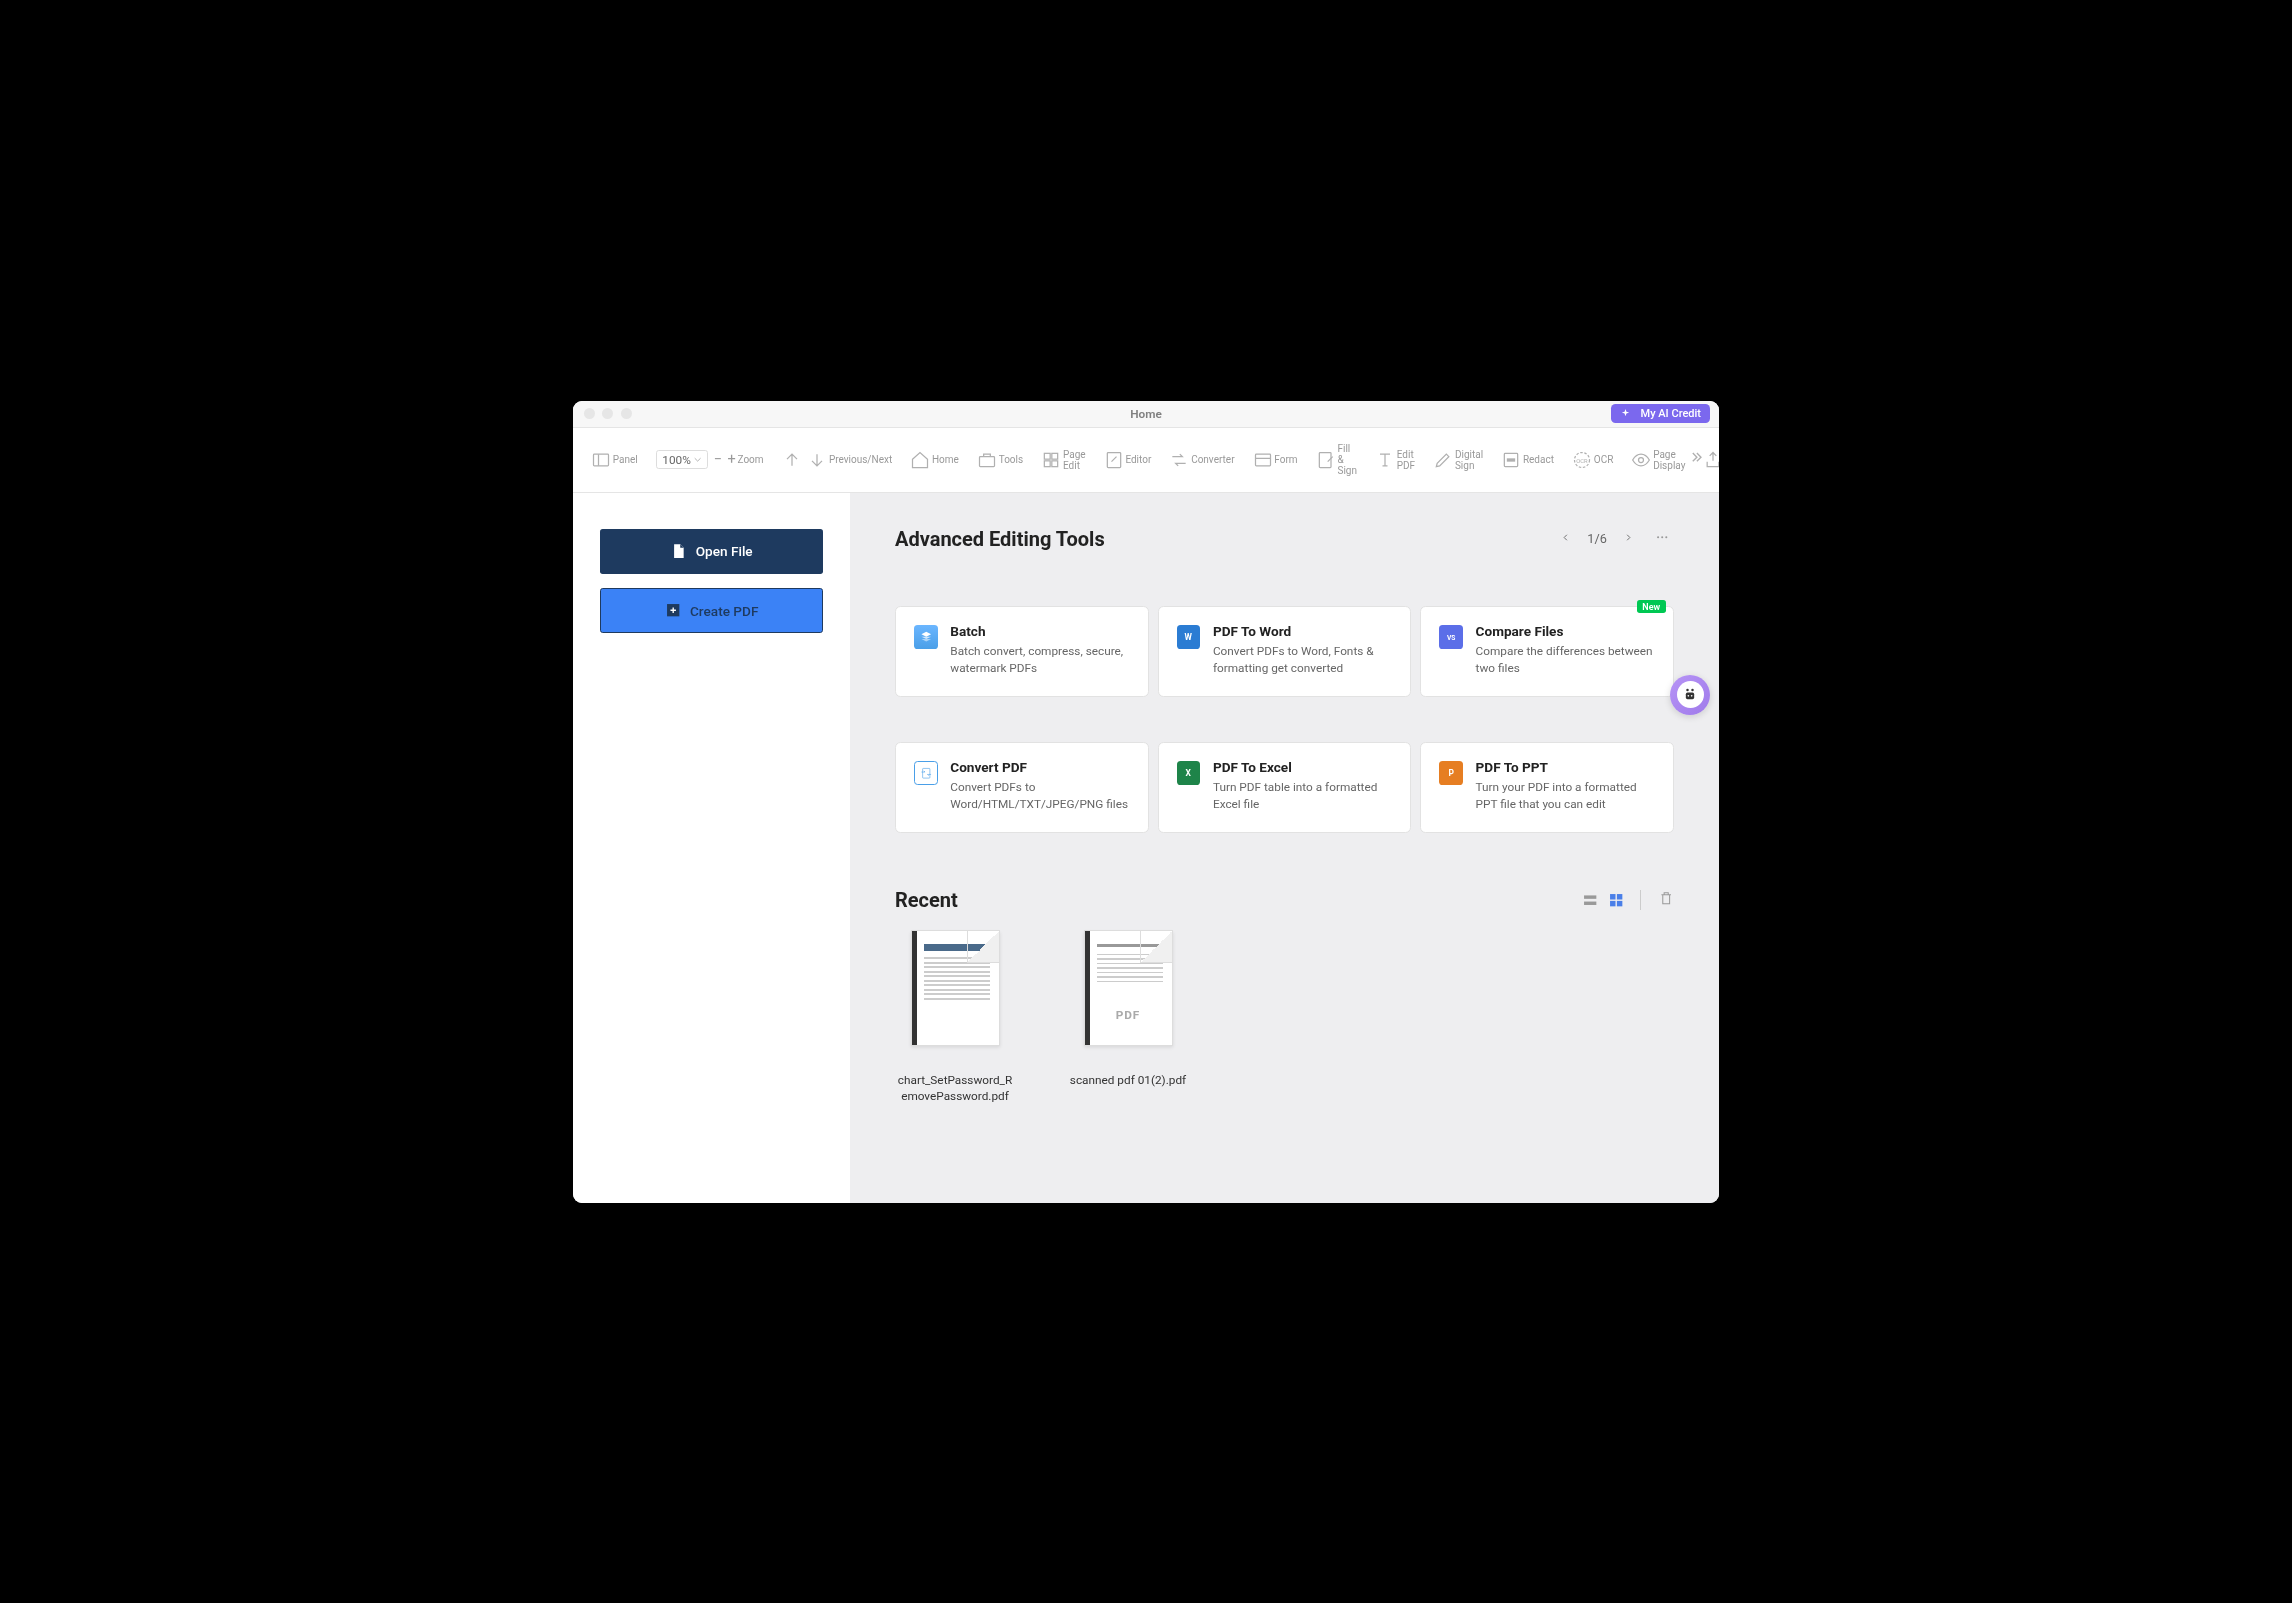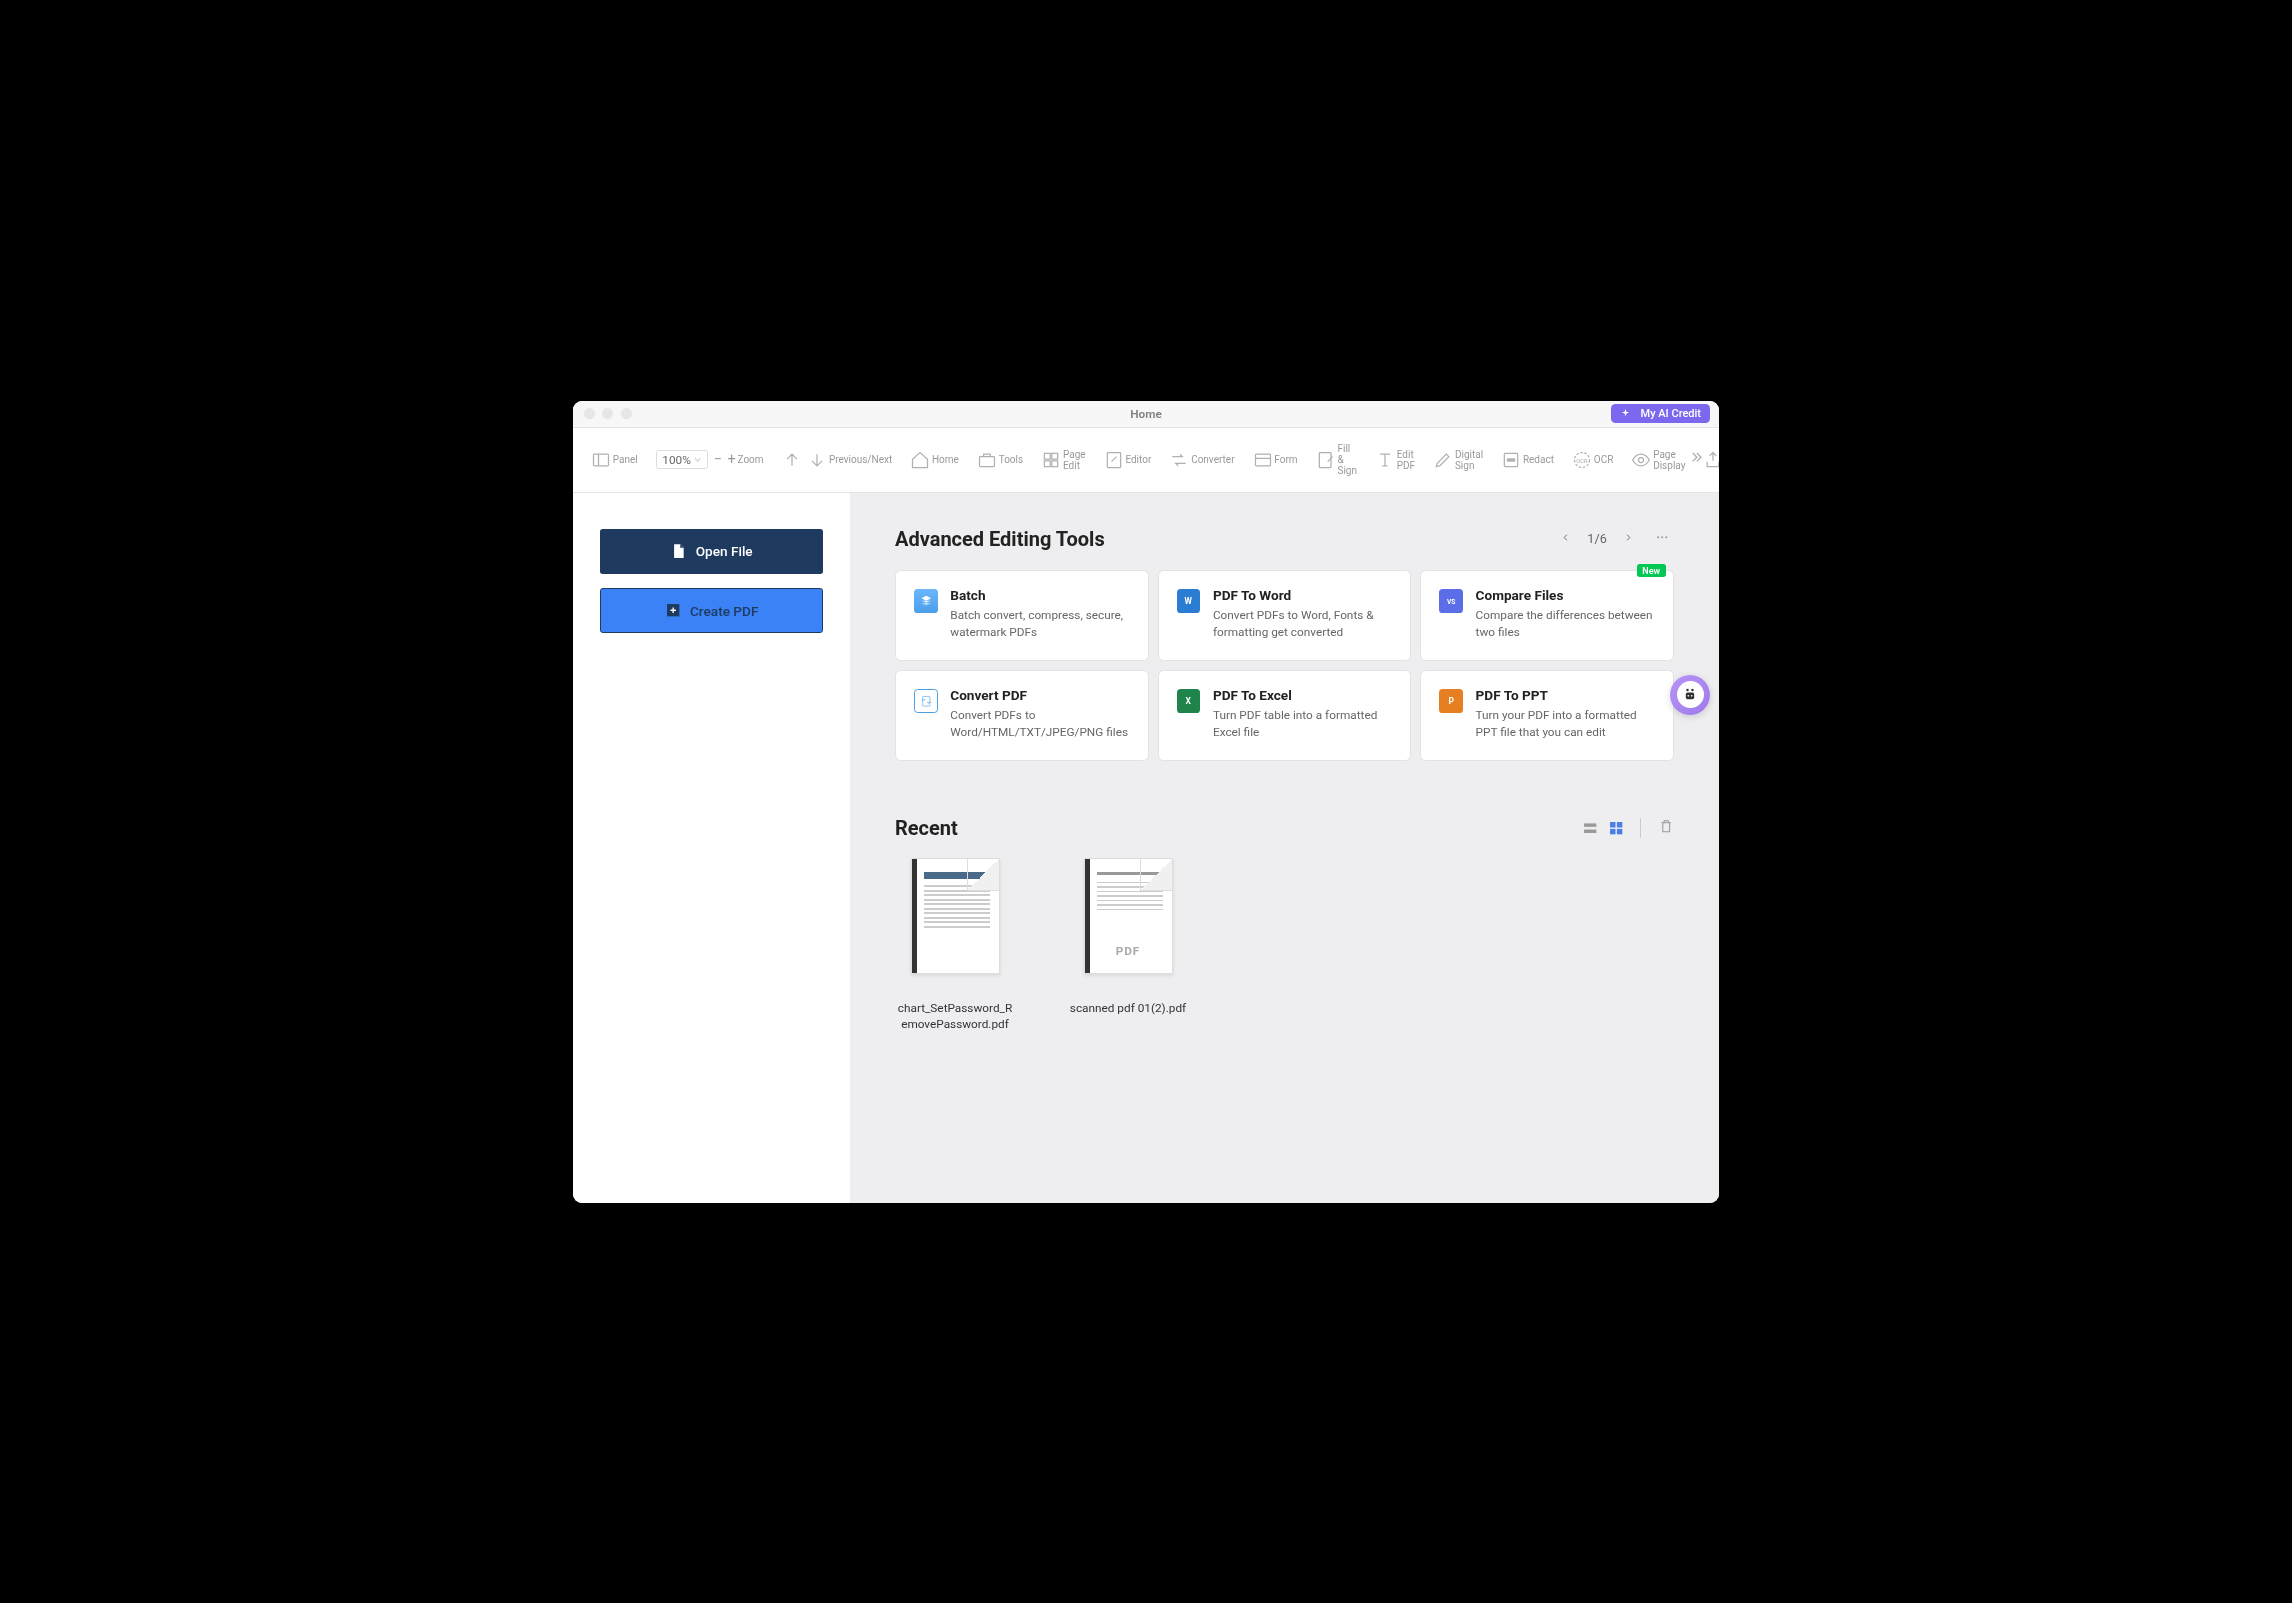--- a/index.html
+++ b/index.html
@@ -33,21 +33,21 @@
 .side-btn.secondary { background:#3b82f6; color:#1E3A5F; border:1.4px solid #1E3A5F;align-items:center; }
 .side-btn svg { width:16.4px; height:16.4px; }
 
 .main { flex:1; background:#EEEEF0; padding:33px 45px; overflow:auto; position:relative; }
 .section-head { display:flex; align-items:center; justify-content:space-between; margin-bottom:18px; }
 .section-title { font-size:20px; font-weight:700; color:#222; }
 .pager { display:flex; align-items:center; gap:12.7px; color:#666; font-size:12.7px; }
 .pager .arrow, .pager .dots { cursor:pointer; padding:3.6px; }
 
 .cards { display:grid; grid-template-columns:repeat(3,1fr); gap:9px; }
-.card { background:#fff; border:0.9px solid #e2e2e2; border-radius:5.5px; padding:16.4px 16.4px 16.4px 18px; display:flex; gap:12.7px; cursor:pointer; position:relative; min-height:91px; }
+.card { background:#fff; border:0.9px solid #e2e2e2; border-radius:5.5px; padding:16.4px 16.4px 16.4px 18px; display:flex; gap:12.7px; cursor:pointer; position:relative; min-height:91px;margin-top:36px; }
 .card-icon { width:23.6px; height:23.6px; flex-shrink:0; border-radius:3.6px; display:flex; align-items:center; justify-content:center; margin-top:1.8px; }
 .card-body { flex:1; }
 .card-title { font-size:13.6px; font-weight:700; color:#222; margin-bottom:3.6px; }
 .card-desc { font-size:11.8px; color:#666; line-height:1.4; }
 .badge-new { position:absolute; top:-7.3px; right:7.3px; background:#00C853; color:#fff; font-size:9px; font-weight:600; padding:1.8px 5.5px; border-radius:2.7px; }
 
 .recent-head { display:flex; align-items:center; justify-content:space-between; margin-top:55px; margin-bottom:18px; }
 .recent-controls { display:flex; align-items:center; gap:16.4px; }
 .view-toggle { display:flex; gap:9px; }
 .view-toggle span { cursor:pointer; display:flex; }
@@ -57,21 +57,21 @@
 .recent-grid { display:flex; gap:53px; }
 .recent-item { width:120px; display:flex; flex-direction:column; align-items:center; gap:27px; cursor:pointer; }
 .thumb { width:89px; height:116px; background:#fff; border:0.9px solid #ddd; box-shadow:0 1.8px 3.6px rgba(0,0,0,.1); position:relative; }
 .thumb::before { content:""; position:absolute; left:0; top:0; bottom:0; width:5.5px; background:#333; }
 .thumb::after { content:""; position:absolute; right:0; top:0; width:31px; height:31px; background:linear-gradient(135deg,transparent 50%,#f0f0f0 50%); border-bottom:0.9px solid #ddd; border-left:0.9px solid #ddd; }
 .thumb-lines { position:absolute; left:12.7px; right:9px; top:12.7px; bottom:9px; display:flex; flex-direction:column; gap:2.7px; }
 .thumb-lines span { height:1.8px; background:#ccc; }
 .thumb-lines span:nth-child(1){background:#4a6a8a;height:7.3px;margin-bottom:3.6px;}
 .thumb.t2 .thumb-lines span:nth-child(1){background:#999;height:3.6px;}
 .thumb.t3 .thumb-lines span:nth-child(1){background:#bbb;height:3.6px;}
-.pdf-wm { position:absolute; bottom:15px; left:50%; transform:translateX(-50%); font-size:11.8px; font-weight:700; color:#aaa; letter-spacing:0.9px; }
+.pdf-wm { position:absolute; bottom:23px; left:50%; transform:translateX(-50%); font-size:11.8px; font-weight:700; color:#aaa; letter-spacing:0.9px; }
 .recent-name { font-size:11.8px; color:#333; text-align:center; line-height:1.35; word-break:break-word; }
 
 
 .ai-float { position:absolute; right:9px; top:182px; width:40px; height:40px; border-radius:50%; background:linear-gradient(135deg,#B794F6,#9F7AEA); display:flex; align-items:center; justify-content:center; cursor:pointer; box-shadow:0 1.8px 7.3px rgba(0,0,0,.15); }
 .ai-float-inner { width:27px; height:27px; background:#fff; border-radius:50%; display:flex; align-items:center; justify-content:center; font-size:8.2px; font-weight:700; color:#333; }
 
 
 .i-batch{background:linear-gradient(#6BB6FF,#4A9FE8);}
 .i-word{background:#2B7CD3;}
 .i-compare{background:#5B6EE8;}

